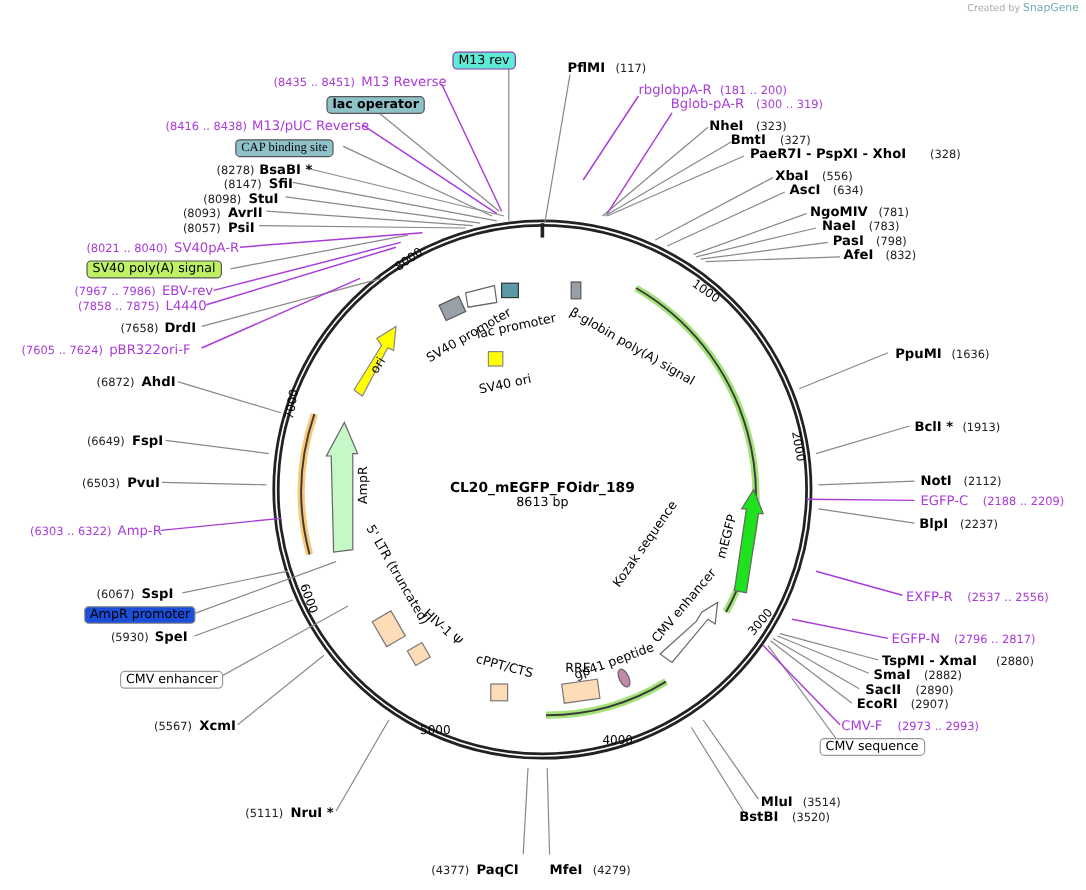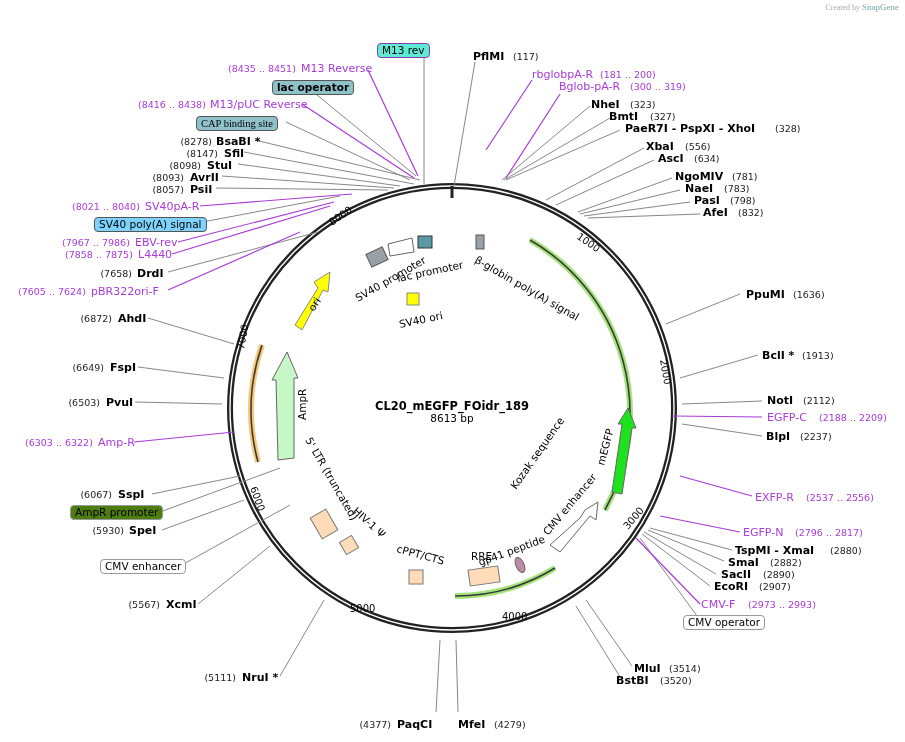--- a/index.html
+++ b/index.html
@@ -7,21 +7,21 @@
   svg{position:absolute;left:0;top:0;}
   .enz{font-weight:bold;font-size:11px;fill:#000;}
   .pos{font-size:9.5px;fill:#222;}
   .prim{font-size:11px;fill:#a93bd9;}
   .ppos{font-size:9.5px;fill:#a93bd9;}
   .feat{font-size:10.5px;fill:#000;}
   .tick{font-size:10px;fill:#000;}
   .line{stroke:#888;stroke-width:1;fill:none;}
   .pline{stroke:#a93bd9;stroke-width:1.2;fill:none;}
   .box{position:absolute;font-size:10.5px;padding:0 4px;border-radius:4px;border:1px solid #555;line-height:13px;white-space:nowrap;}
-  .credit{position:absolute;right:6px;top:2px;font-size:8px;color:#aaa;font-family:Liberation Serif, serif;}
+  .credit{position:absolute;right:6px;top:2px;font-size:8px;color:#aaa;}
   .credit b{color:#7aa;font-weight:normal;font-size:9px;}
 </style>
 </head>
 <body>
 
 <div class="credit"><span>Created by</span> <b>SnapGene</b></div>
 
 <svg width="905" height="742" viewBox="0 0 905 742">
 
   <circle cx="452" cy="408" r="222" fill="none" stroke="#222" stroke-width="6"></circle>
@@ -135,24 +135,24 @@
       <path d="M762,417 L672,416"></path>
       <path d="M752,496 L680,476"></path>
       <path d="M740,532 L660,516"></path>
     <path d="M700,604 L636,538"></path>
   </g>
 </svg>
 
 <div class="box" style="left:377px;top:43px;background:#5eead4;border-color:#8b3bb0;">M13 rev</div>
 <div class="box" style="left:272px;top:80px;background:#8fc1c8;font-weight:bold;">lac operator</div>
 <div class="box" style="left:196px;top:116px;background:#8fc1c8;font-family:Liberation Serif, serif;">CAP binding site</div>
-<div class="box" style="left:94px;top:217px;background:#7dd3fc;text-align:right;">SV40 poly(A) signal</div>
-<div class="box" style="left:70px;top:505px;background:#4d7c0f;border-color:#999;">AmpR promoter</div>
+<div class="box" style="left:72px;top:217px;background:#bef264;text-align:right;">SV40 poly(A) signal</div>
+<div class="box" style="left:70px;top:505px;background:#1d4ed8;border-color:#999;">AmpR promoter</div>
 <div class="box" style="left:100px;top:559px;background:#fff;border-color:#999;">CMV enhancer</div>
-<div class="box" style="left:683px;top:615px;background:#fff;border-color:#999;">CMV operator</div>
+<div class="box" style="left:683px;top:615px;background:#fff;border-color:#999;">CMV sequence</div>
 
 <svg width="905" height="742" viewBox="0 0 905 742">
 
   <g text-anchor="end">
     <text x="212" y="145" class="pos">(8278)</text>
       <text x="216" y="145" class="enz" text-anchor="start">BsaBI *</text>
     <text x="218" y="157" class="pos">(8147)</text>
       <text x="224" y="157" class="enz" text-anchor="start">SfiI</text>
     <text x="201" y="169" class="pos">(8098)</text>
       <text x="207" y="169" class="enz" text-anchor="start">StuI</text>

